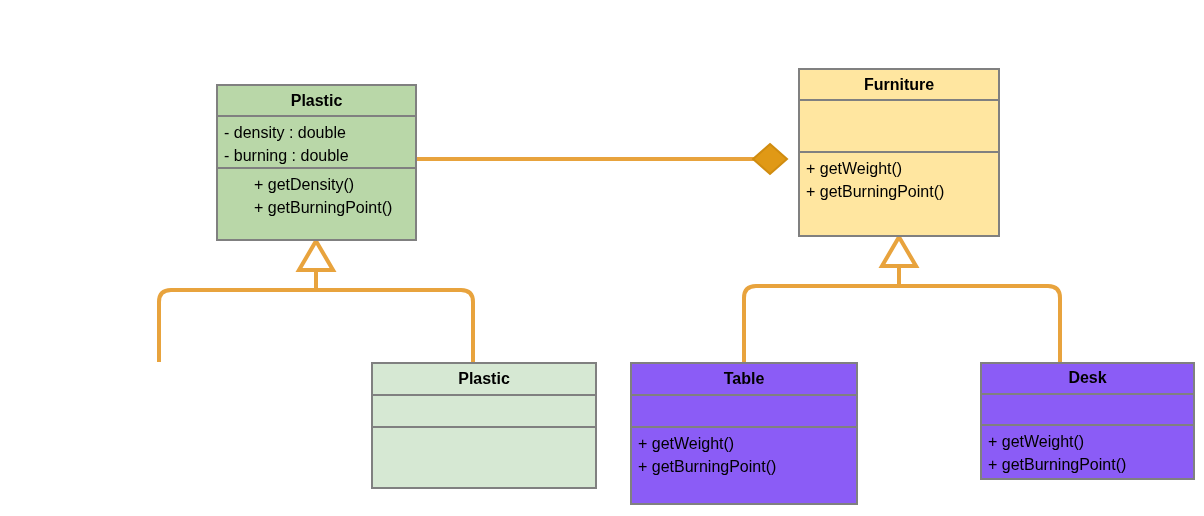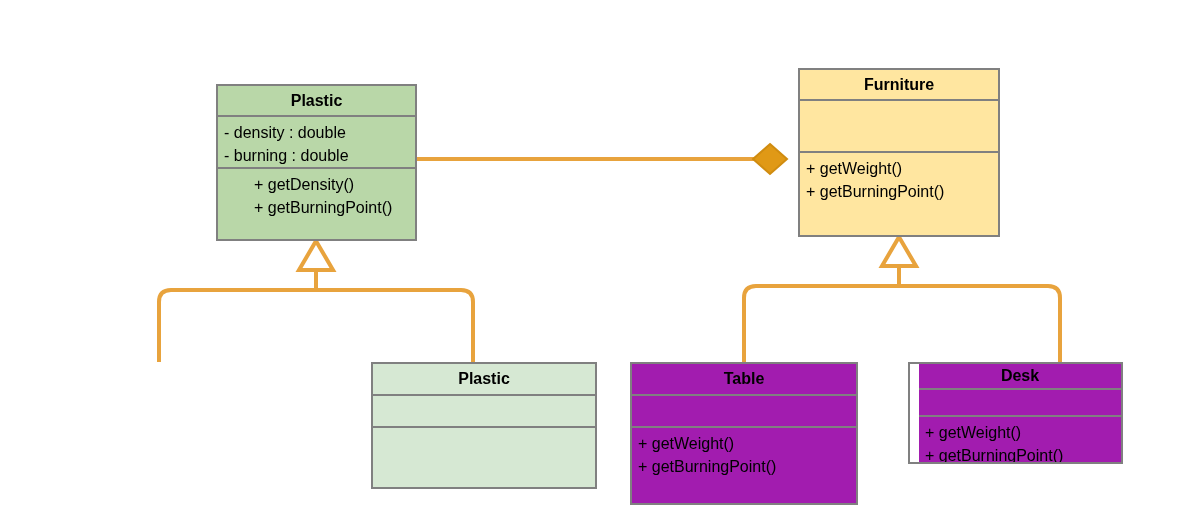--- a/index.html
+++ b/index.html
@@ -57,21 +57,21 @@
     line-height: 1.45;
   }
   .cmp-body .member {
     white-space: nowrap;
   }
   
   .theme-green-dark .compartment { background: #b9d7a8; }
   .theme-green-light .compartment { background: #d6e8d3; }
   
   .theme-yellow-dark .compartment { background: #ffe6a0; }
-  .theme-yellow-light .compartment { background: #a21caf; }
+  .theme-yellow-light .compartment { background: #8b5cf6; }
 </style>
 </head>
 <body>
 
 <div id="canvas">
 
   <svg id="edge-layer" viewBox="0 0 1204 516" xmlns="http://www.w3.org/2000/svg">
 
     <g>
       <line x1="417" y1="159" x2="770" y2="159" stroke="#e8a33d" stroke-width="4"></line>
@@ -122,21 +122,21 @@
 
   <div class="uml-class theme-yellow-light" style="left:630px; top:362px; width:228px; height:143px;">
     <div class="compartment cmp-title" style="height:30px;">Table</div>
     <div class="compartment divided" style="height:32px;"></div>
     <div class="compartment cmp-body divided" style="flex:1 1 auto;">
       <div class="member">+ getWeight()</div>
       <div class="member">+ getBurningPoint()</div>
     </div>
   </div>
 
-  <div class="uml-class theme-yellow-light" style="left:908px; top:362px; width:215px; height:102px;padding-left:9px;">
+  <div class="uml-class theme-yellow-light" style="left:980px; top:362px; width:215px; height:118px;">
     <div class="compartment cmp-title" style="height:30px;">Desk</div>
     <div class="compartment divided" style="height:32px;"></div>
     <div class="compartment cmp-body divided" style="flex:1 1 auto;">
       <div class="member">+ getWeight()</div>
       <div class="member">+ getBurningPoint()</div>
     </div>
   </div>
 
 </div>
 

